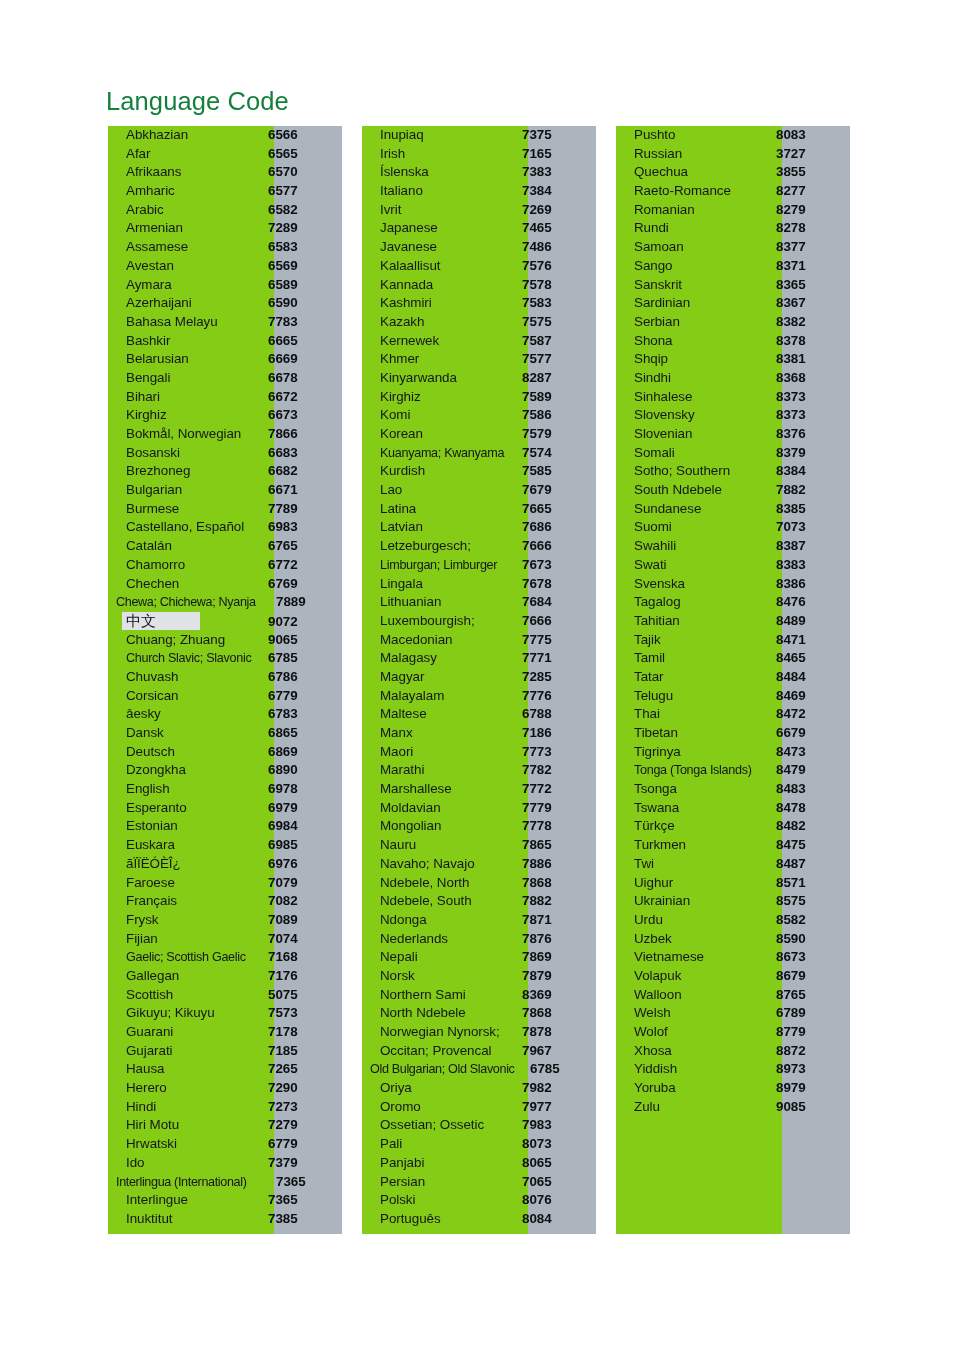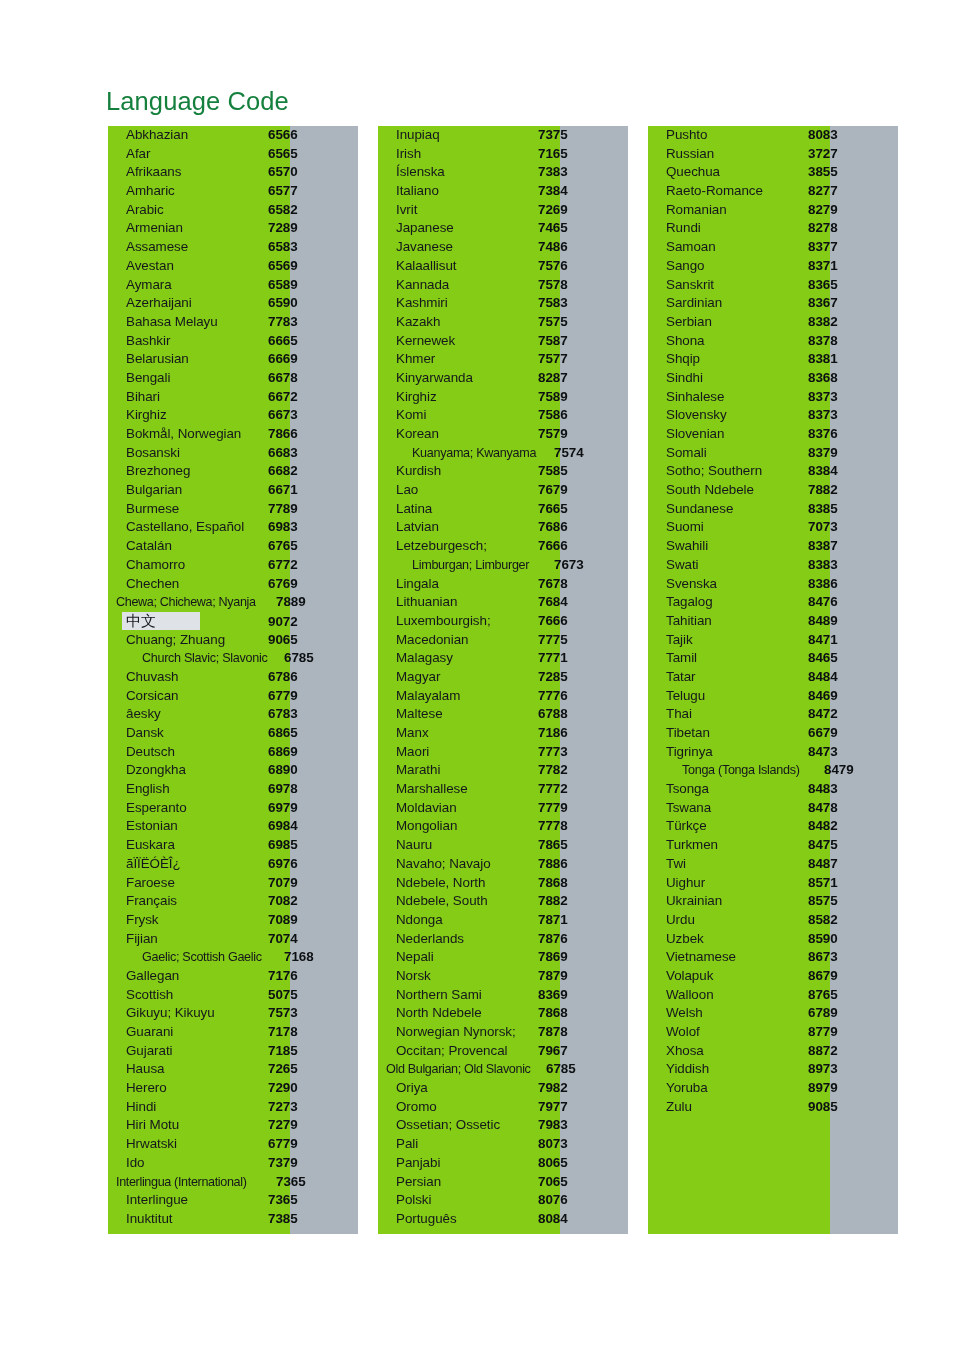--- a/index.html
+++ b/index.html
@@ -87,21 +87,20 @@
     padding-left: 8px;
     font-size: 12.6px;
     letter-spacing: -0.35px;
   }
   .row.overflow .row-code {
     flex: 0 0 66px;
   }
   .row.tight .row-name {
     font-size: 12.6px;
     letter-spacing: -0.3px;
-    margin-left: 16px;
   }
   
   .row.cjk .row-name {
     font-family: "DejaVu Sans", sans-serif;
     font-size: 15px;
     line-height: 18.7px;
   }
   .cjk-plate {
     position: absolute;
     left: 14px;

